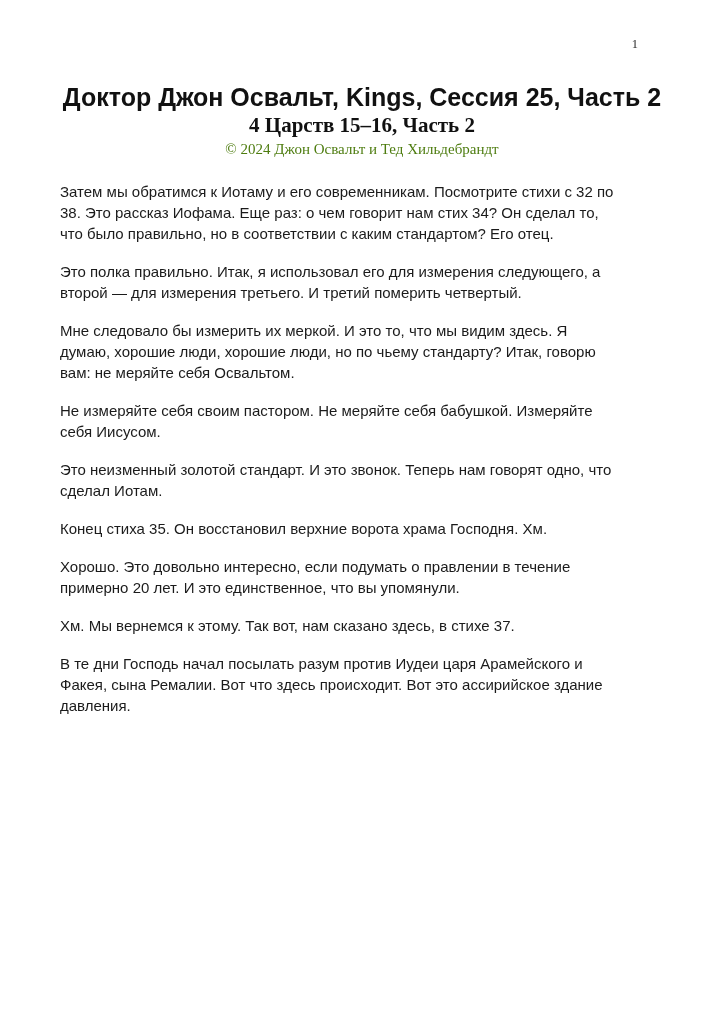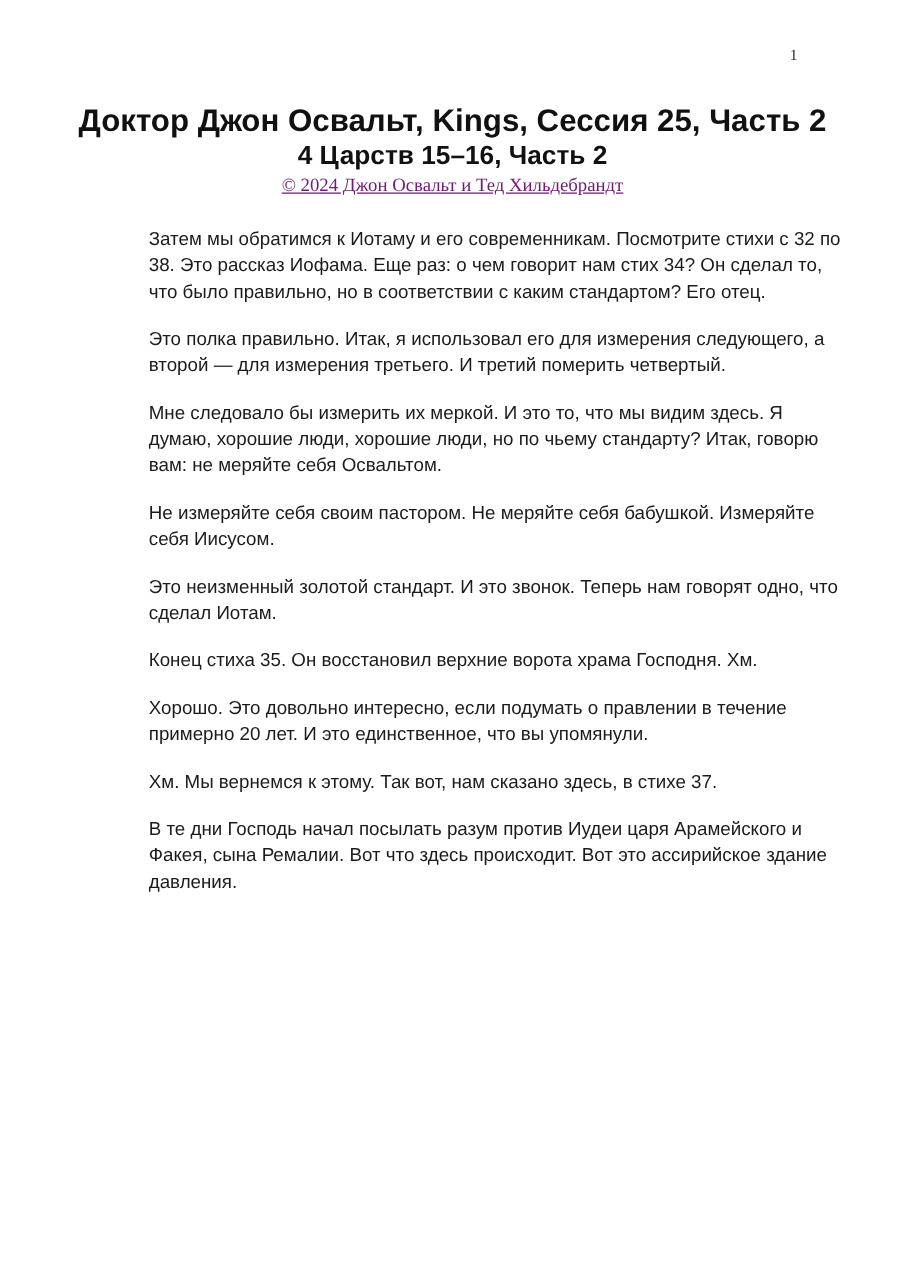--- a/index.html
+++ b/index.html
@@ -31,36 +31,35 @@
   .title-main {
     margin: 0;
     font-family: "Liberation Sans", sans-serif;
     font-weight: bold;
     font-size: 25px;
     line-height: 26px;
     color: #111111;
   }
   .title-sub {
     margin: 2px 0 0 0;
-    font-family: Liberation Sans, sans-serif;
+    font-family: Liberation Serif, serif;
     font-weight: bold;
     font-size: 21px;
     line-height: 26px;
     color: #111111;
   }
   .copyright {
     margin-top: 2px;
     font-family: "Liberation Serif", serif;
     font-size: 15px;
     line-height: 19px;
-    color: #701a75;
-    text-decoration: underline;
+    color: #4d7c0f;
   }
   .body-text {
-    margin: 22px 79px 0 119px;
+    margin: 22px 79px 0 60px;
     width: 560px;
   }
   .body-text p {
     margin: 0 0 17px 0;
     font-family: "Liberation Sans", sans-serif;
     font-size: 15px;
     line-height: 21px;
     color: #1b1b1b;
     text-align: left;
   }

